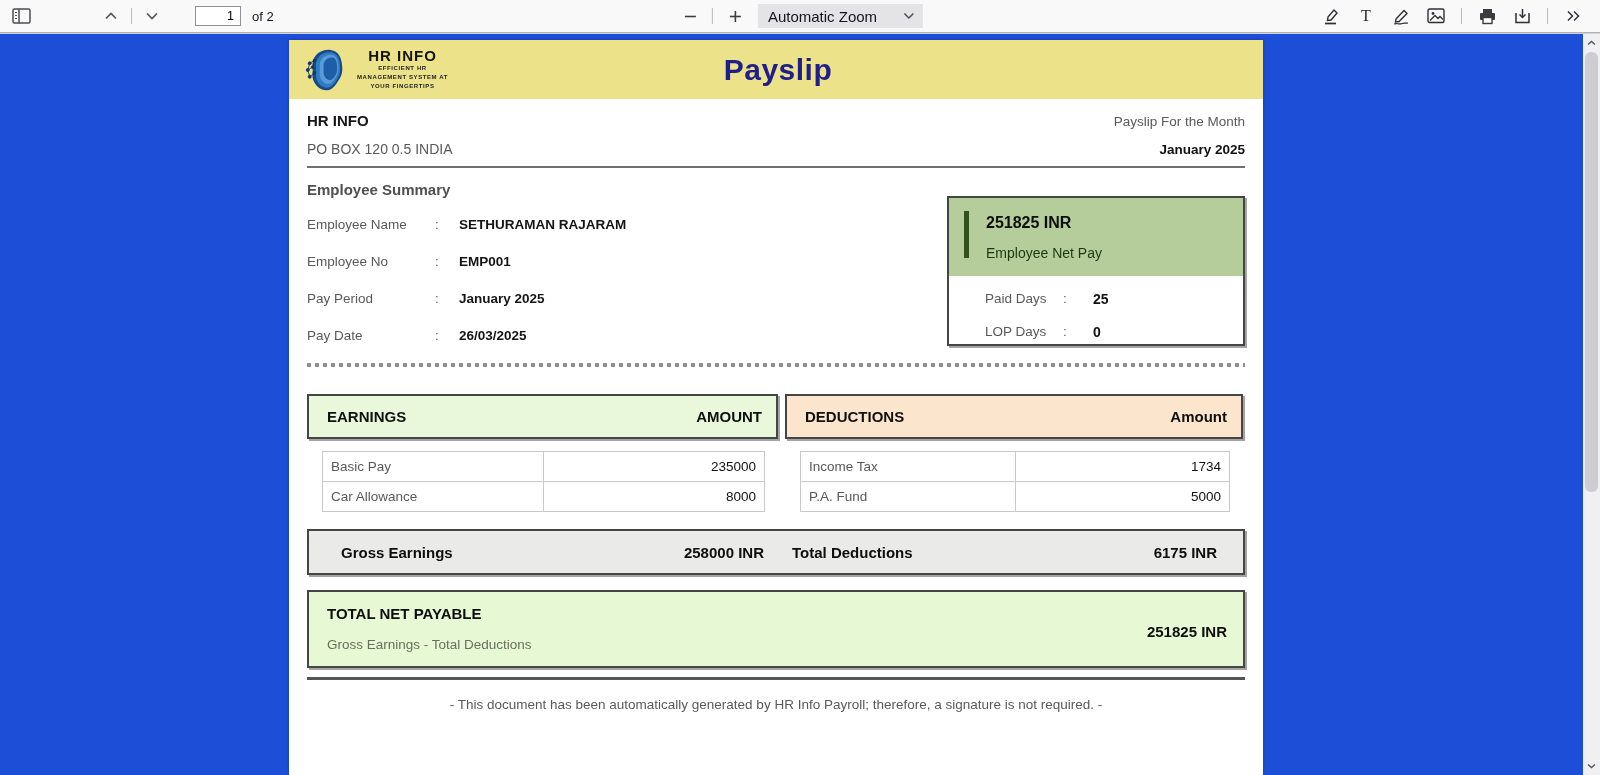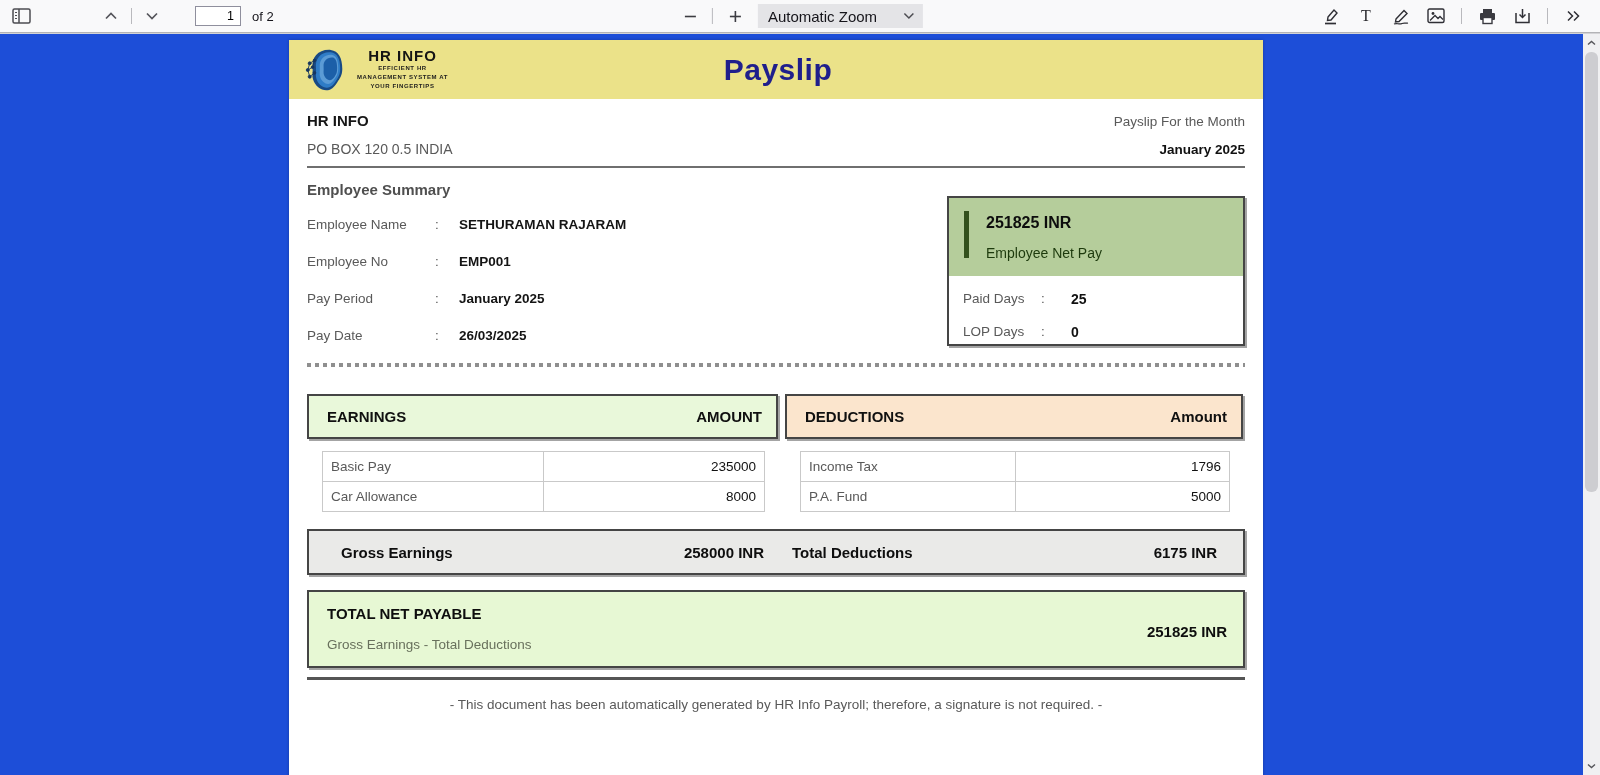--- a/index.html
+++ b/index.html
@@ -74,21 +74,21 @@
   .sum-value { color:#141414; font-weight:600; }
 
   #netpay-box {
     width:298px; margin-top:28px; border:2px solid #454545;
     box-shadow:2px 2px 0 rgba(90,90,90,0.55); background:#fff;
   }
   #netpay-top { position:relative; height:78px; background:#b5cd9b; }
   #netpay-bar { position:absolute; left:15px; top:13px; width:5px; height:47px; background:#33511d; }
   #netpay-amount { position:absolute; left:37px; top:16px; font-size:16px; font-weight:700; color:#0d0d0d; }
   #netpay-caption { position:absolute; left:37px; top:47px; font-size:14px; color:#1d3a0d; }
-  .days-row { display:flex; font-size:13.5px; padding-left:14px; margin-top:13px; line-height:20px; }
+  .days-row { display:flex; font-size:13.5px; padding-left:36px; margin-top:13px; line-height:20px; }
   .days-label { width:78px; color:#595959; }
   .days-colon { width:30px; color:#595959; }
   .days-value { font-weight:700; color:#111; font-size:14px; }
 
   #dotted-sep { height:4px; margin-top:17px;
     background:repeating-linear-gradient(to right, #8f8f8f 0 4px, transparent 4px 8px); }
 
   
   #tables-section { display:flex; gap:7px; margin-top:27px; align-items:flex-start; }
   .tbl-col { }
@@ -342,21 +342,21 @@
 
         <div class="tbl-col right">
           <div class="tbl-header deductions">
             <span>DEDUCTIONS</span>
             <span>Amount</span>
           </div>
           <table class="inner-table">
             <tbody>
                 <tr>
               <td class="name">Income Tax</td>
-              <td class="amt">1796</td>
+              <td class="amt">1734</td>
             </tr>
             <tr>
               <td class="name">P.A. Fund</td>
               <td class="amt">5000</td>
             </tr>
           </tbody>
             </table>
         </div>
       </div>
 

